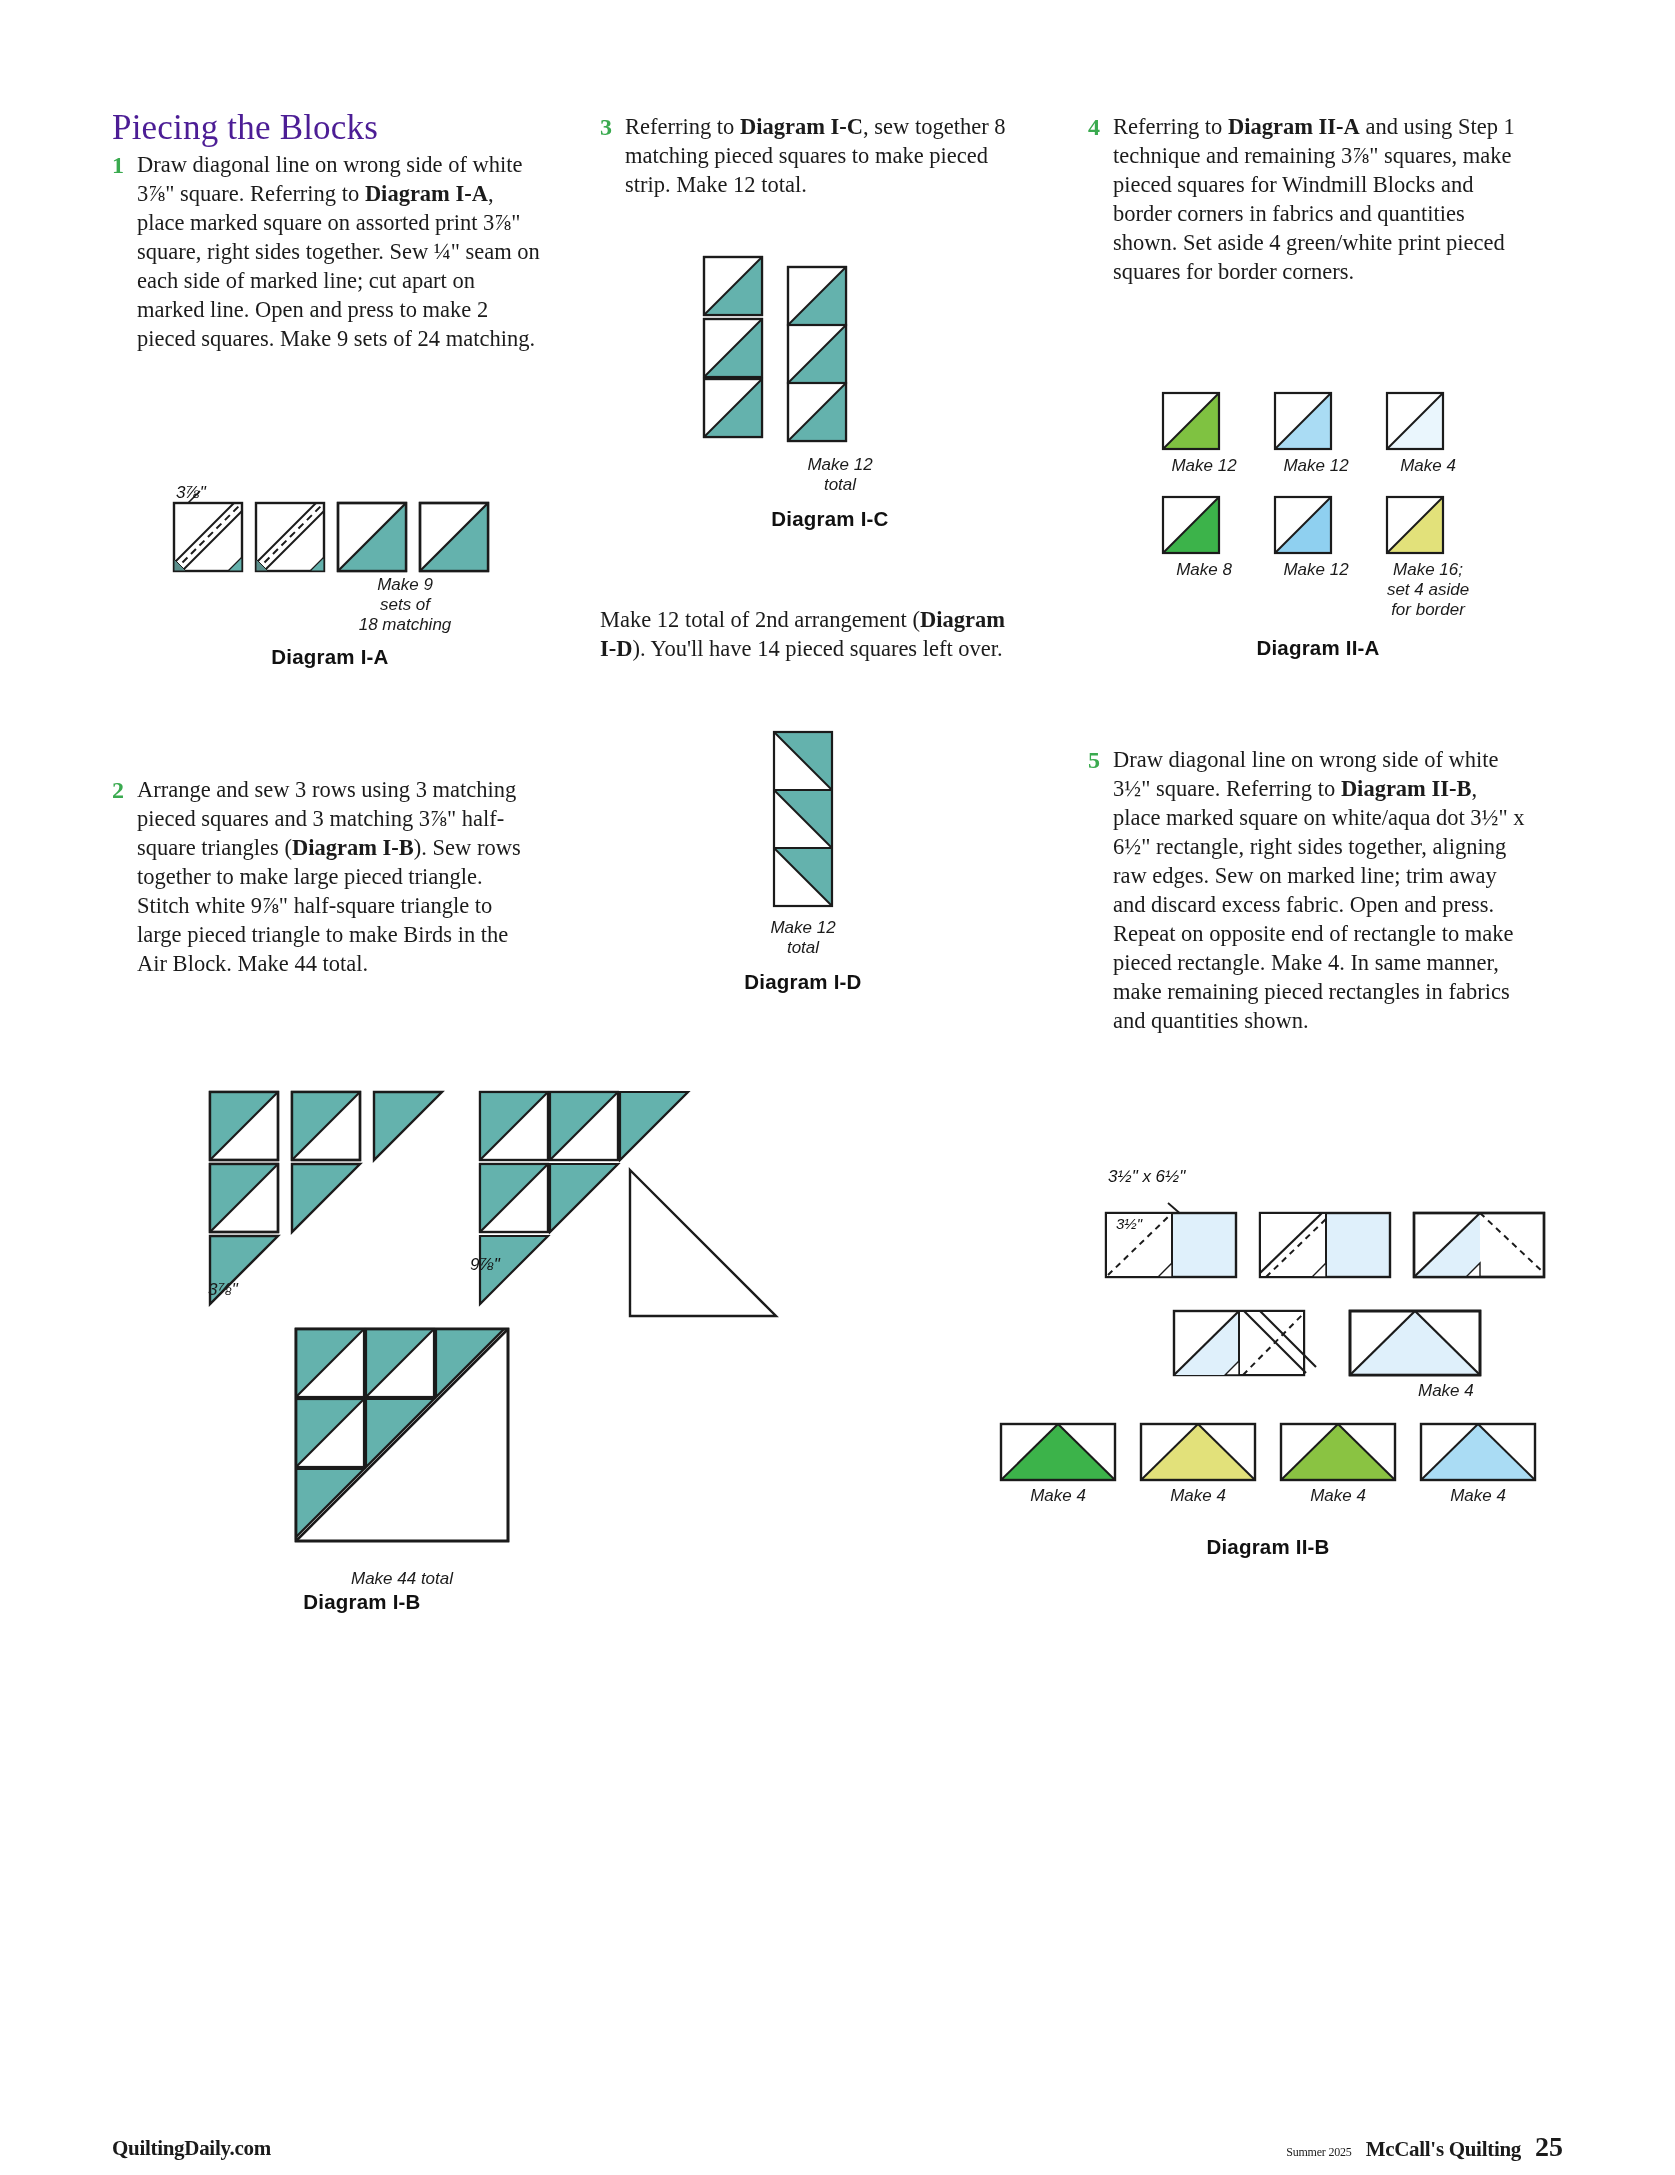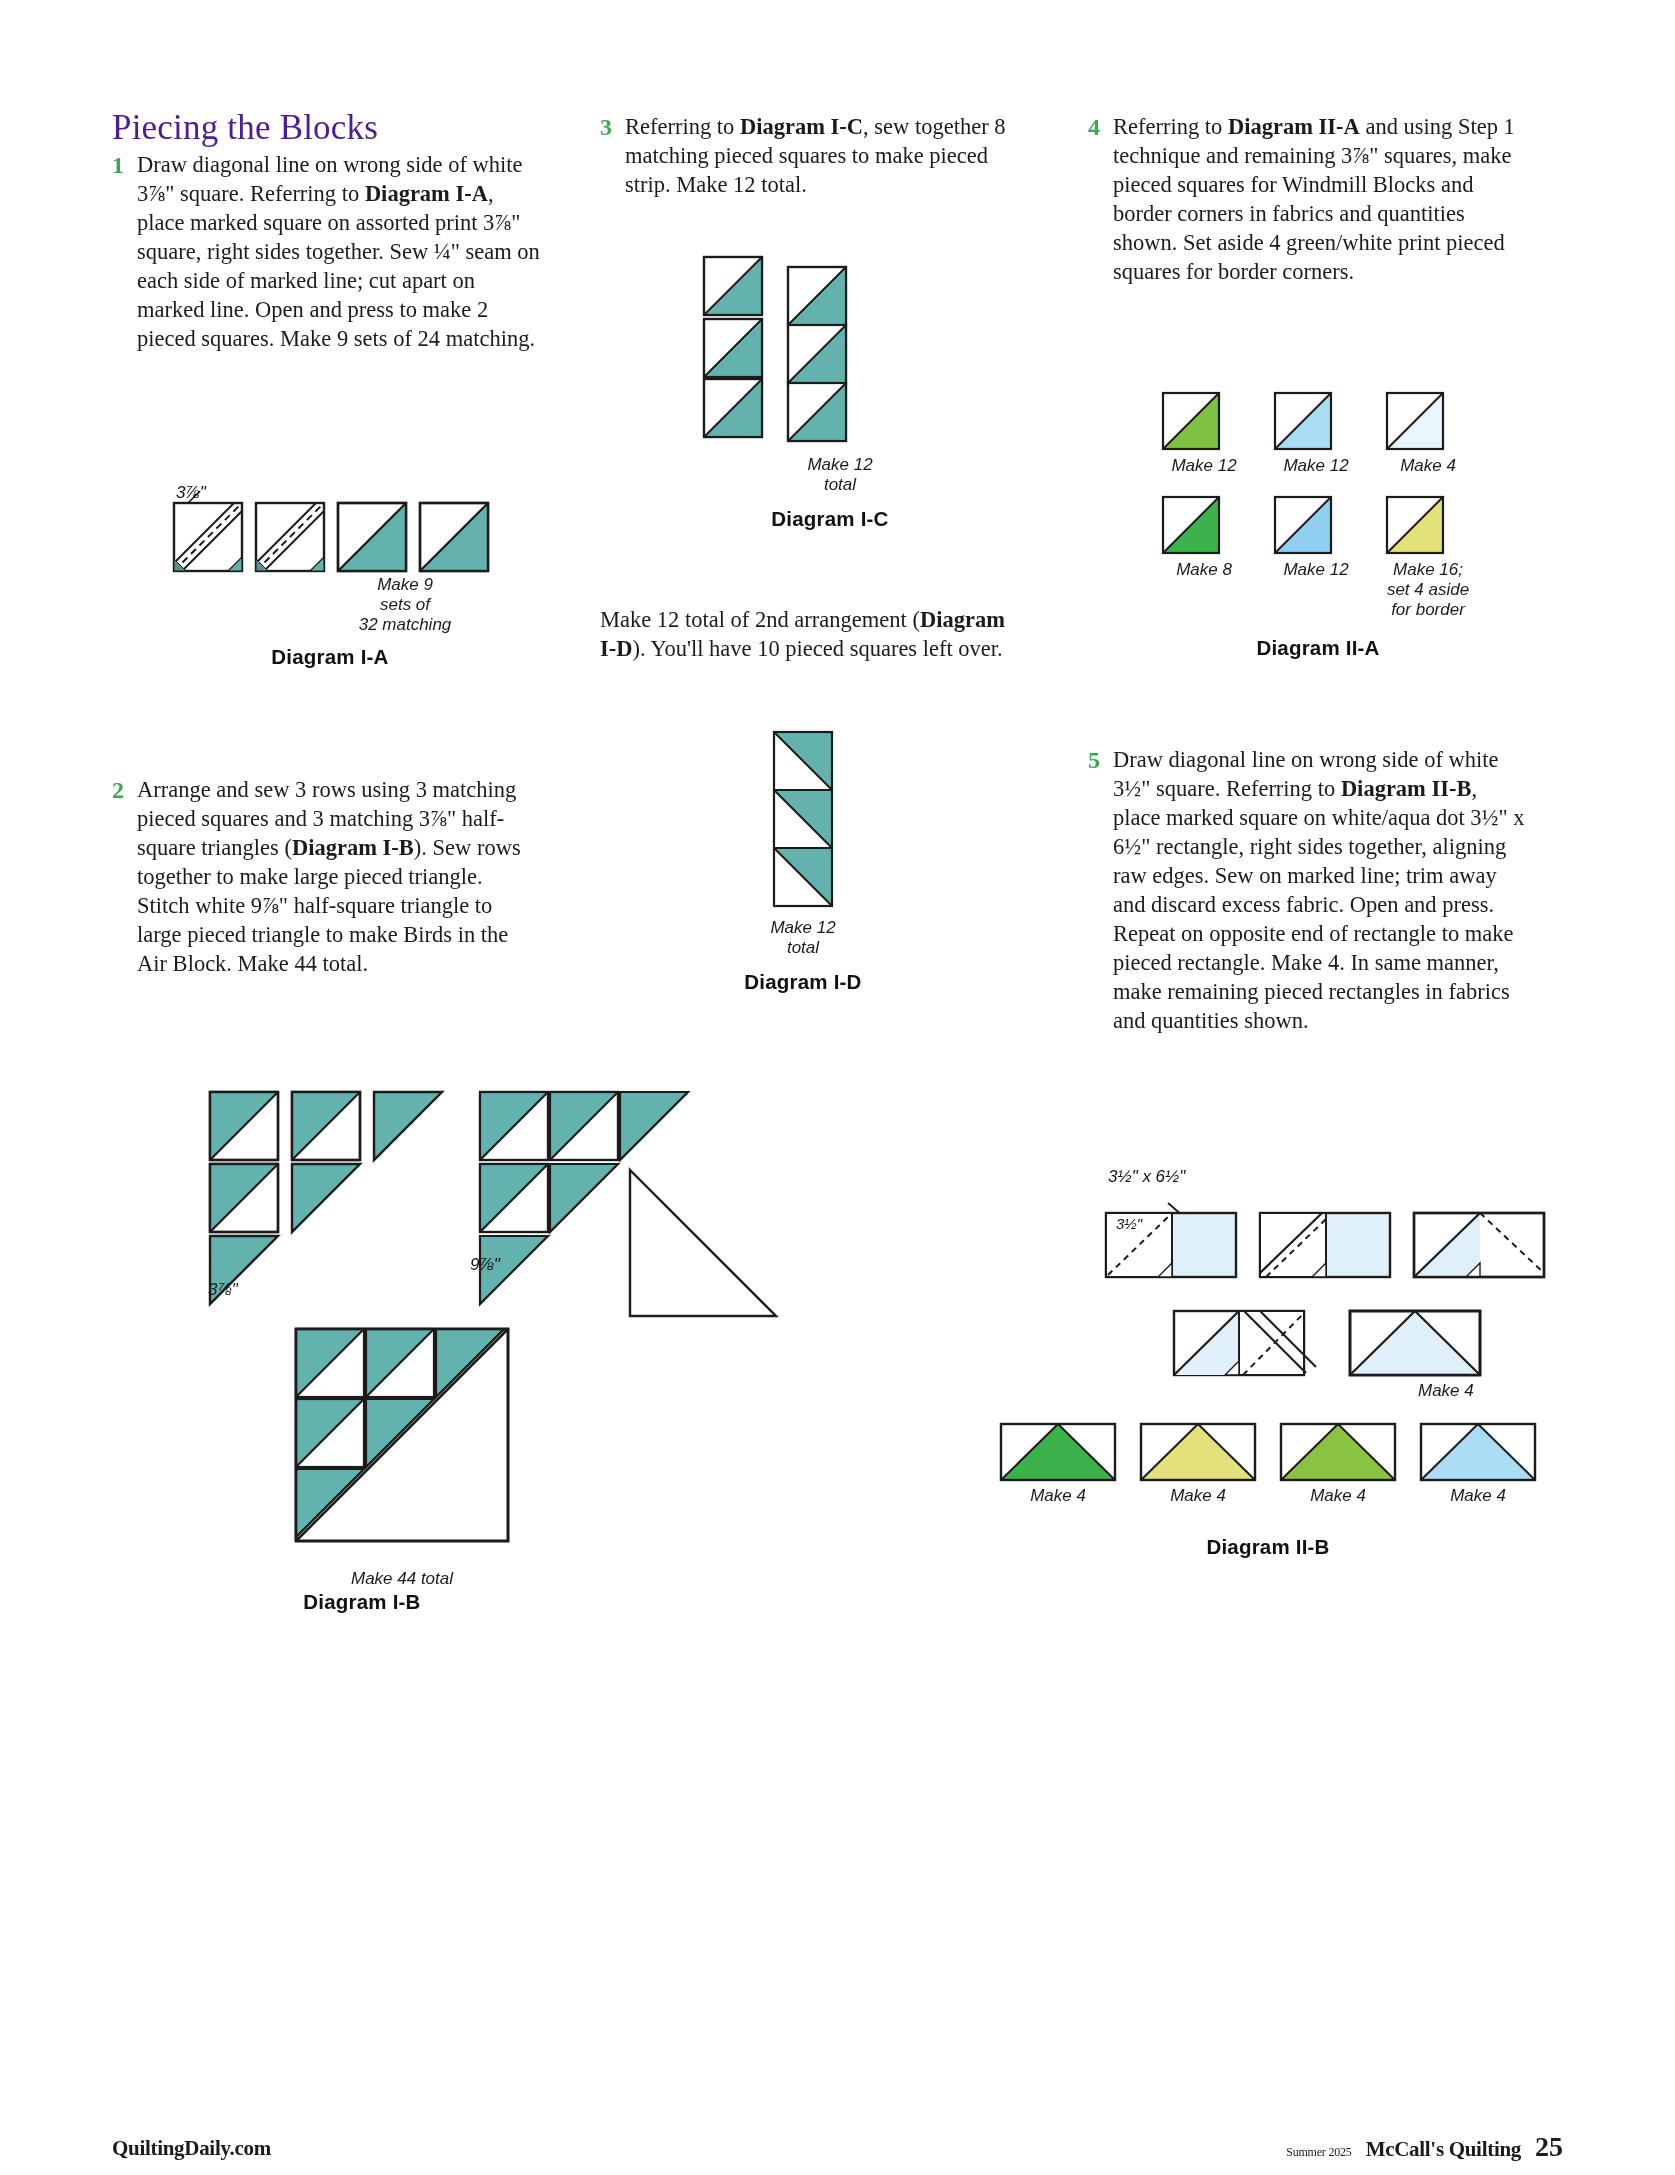--- a/index.html
+++ b/index.html
@@ -100,21 +100,21 @@
 
         <g>
           <rect x="260" y="16" width="68" height="68" fill="#fff" stroke="#1b1b1b" stroke-width="2.4"></rect>
           <path d="M260 84 L328 84 L328 16 Z" fill="#64b2ad"></path>
           <line x1="260" y1="84" x2="328" y2="16" stroke="#1b1b1b" stroke-width="2.2"></line>
           <rect x="260" y="16" width="68" height="68" fill="none" stroke="#1b1b1b" stroke-width="2.4"></rect>
         </g>
       </svg>
       <div class="dcap" style="position:absolute;left:170px;top:88px;width:150px;">Make 9
 sets of
-32 matching</div>
+18 matching</div>
       <div class="dtitle" style="position:absolute;left:20px;top:158px;width:300px;">Diagram I-A</div>
     </div>
 
     <div class="step" style="position:absolute;top:775px;left:0;width:428px;">
       <span class="step-num">2</span>
       <span class="step-body"><span>Arrange and sew 3 rows using 3 matching pieced squares and 3 matching 3⅞" half-square triangles (</span><span class="b">Diagram I-B</span><span>). Sew rows together to make large pieced triangle. Stitch white 9⅞" half-square triangle to large pieced triangle to make Birds in the Air Block. Make 44 total.</span></span>
     </div>
 
     <div class="fig" style="position:absolute;top:1070px;left:-10px;">
       <svg width="440" height="300" viewBox="0 0 440 300">
@@ -243,21 +243,21 @@
           <rect x="98" y="12" width="58" height="174" fill="none" stroke="#1b1b1b" stroke-width="2.2"></rect>
           <line x1="98" y1="70" x2="156" y2="70" stroke="#1b1b1b" stroke-width="2.2"></line>
           <line x1="98" y1="128" x2="156" y2="128" stroke="#1b1b1b" stroke-width="2.2"></line>
         </g>
       </svg>
       <div class="dcap" style="position:absolute;left:60px;top:200px;width:180px;">Make 12
 total</div>
       <div class="dtitle" style="position:absolute;left:-20px;top:252px;width:320px;">Diagram I-C</div>
     </div>
 
-    <p class="para" style="position:absolute;top:605px;left:0;width:420px;"><span>Make 12 total of 2nd arrangement (</span><span class="b">Diagram I-D</span><span>). You'll have 10 pieced squares left over.</span></p>
+    <p class="para" style="position:absolute;top:605px;left:0;width:420px;"><span>Make 12 total of 2nd arrangement (</span><span class="b">Diagram I-D</span><span>). You'll have 14 pieced squares left over.</span></p>
 
     <div class="fig" style="position:absolute;top:730px;left:168px;">
       <svg width="110" height="185" viewBox="0 0 110 185">
         <rect x="6" y="2" width="58" height="58" fill="#fff"></rect>
         <path d="M6 2 L64 2 L64 60 Z" fill="#64b2ad"></path>
         <line x1="6" y1="2" x2="64" y2="60" stroke="#1b1b1b" stroke-width="2"></line>
 
         <rect x="6" y="60" width="58" height="58" fill="#fff"></rect>
         <path d="M6 60 L64 60 L64 118 Z" fill="#64b2ad"></path>
         <line x1="6" y1="60" x2="64" y2="118" stroke="#1b1b1b" stroke-width="2"></line>

